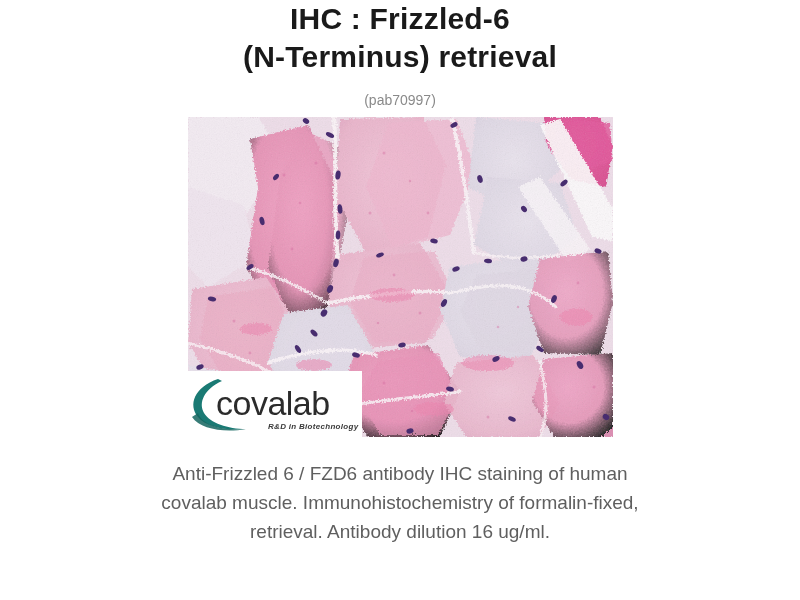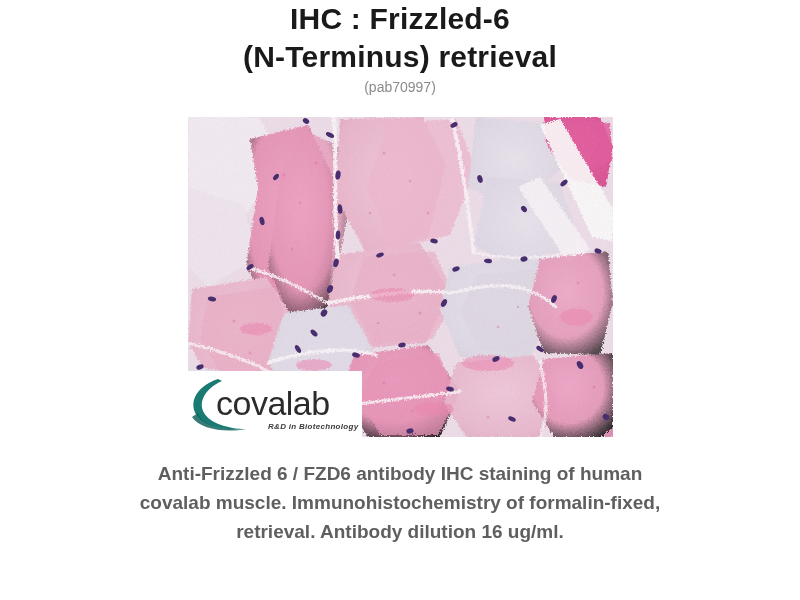--- a/index.html
+++ b/index.html
@@ -36,29 +36,29 @@
     color: #1a1a1a;
     line-height: 38px;
     letter-spacing: 0.2px;
     white-space: nowrap;
   }
   .catalog-number {
     font-size: 14px;
     font-weight: normal;
     color: #8a8a8a;
     line-height: 20px;
-    margin-top: 1px;
+    margin-top: 14px;
   }
 
   
   .micrograph-wrap {
     position: relative;
     width: 425px;
     height: 320px;
-    margin-top: 20px;
+    margin-top: 7px;
     overflow: hidden;
     background: #15803d;
     text-align: center;
   }
   .micrograph {
     position: absolute;
     inset: 0;
   }
   .micrograph svg {
     display: block;
@@ -83,21 +83,21 @@
   }
 
   
   .caption {
     width: 600px;
     margin-top: 22px;
     text-align: center;
     font-size: 19px;
     line-height: 29px;
     color: #5f5f5f;
-    font-weight: bold;
+    font-weight: normal;
   }
 </style>
 </head>
 <body>
 
 <div class="figure-root">
 
   <div class="title-block">
     <div class="title-line">IHC : Frizzled-6</div>
     <div class="title-line">(N-Terminus) retrieval</div>

